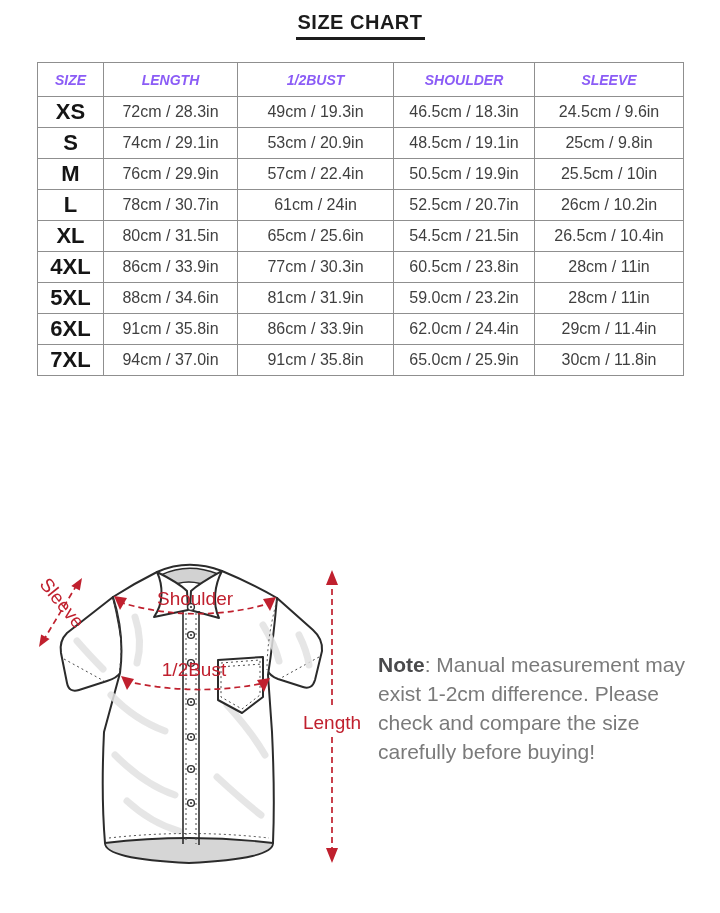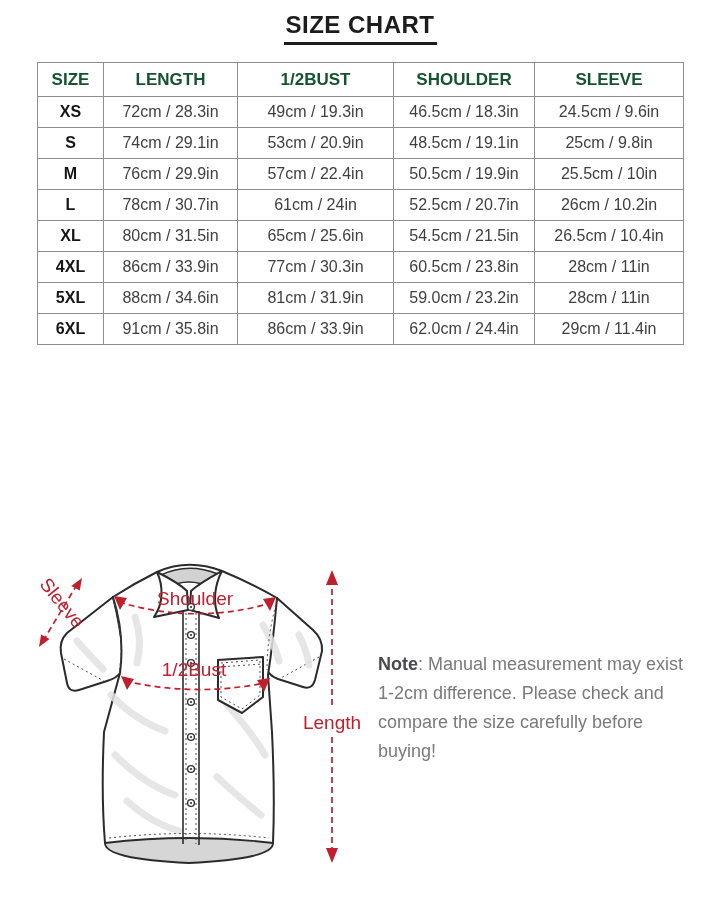--- a/index.html
+++ b/index.html
@@ -1,52 +1,52 @@
 <!DOCTYPE html>
 <html style="--annot: #c0202e;"><head>
 <meta charset="utf-8">
 <style>
   * { margin: 0; padding: 0; box-sizing: border-box; }
   html, body { width: 720px; height: 913px; background: #ffffff; overflow: hidden; }
   body { font-family: "Liberation Sans", sans-serif; position: relative; }
 
   .title-wrap { position: absolute; top: 11px; left: 0; width: 720px; text-align: center; }
   .title {
-    display: inline-block; font-size: 24px; font-weight: bold; color: #1c1c1c;
+    display: inline-block; font-size: 20px; font-weight: bold; color: #1c1c1c;
     letter-spacing: 0.5px; border-bottom: 3px solid #1c1c1c; padding: 0 2px 3px 2px;
   }
 
   table.size-table {
     position: absolute; top: 62px; left: 37px; width: 646px;
     border-collapse: collapse; table-layout: fixed; background: #fff;
   }
   table.size-table th, table.size-table td {
     border: 1px solid #8f8f8f; text-align: center; vertical-align: middle;
     overflow: hidden; white-space: nowrap;
   }
-  table.size-table th { height: 34px; font-size: 17px; font-weight: bold; color: #14532d; }
+  table.size-table th { height: 34px; font-size: 14px; font-weight: bold; color: #8b5cf6; font-style: italic; }
   table.size-table td { height: 31px; font-size: 16px; color: #3f3f3f; }
-  table.size-table td.size-col { font-size: 16px; font-weight: bold; color: #151515; }
+  table.size-table td.size-col { font-size: 22px; font-weight: bold; color: #151515; }
 
   .illustration { position: absolute; left: 15px; top: 545px; }
 
   .shirt-line { fill: #ffffff; stroke: #2b2b2b; stroke-width: 2; stroke-linejoin: round; }
   .gray-fill { fill: #d6d6d6; stroke: #2b2b2b; stroke-width: 1.8; stroke-linejoin: round; }
   .fold { fill: none; stroke: #e2e2e2; stroke-width: 7; stroke-linecap: round; opacity: 0.85; }
   .stitch { fill: none; stroke: #4a4a4a; stroke-width: 1; stroke-dasharray: 2 3; }
   .btn { fill: #ffffff; stroke: #333; stroke-width: 1.4; }
   .btn-hole { fill: #333; }
 
   .rline { fill: none; stroke: var(--annot, #c0202e); stroke-width: 1.7; stroke-dasharray: 6 4; }
   .rfill { fill: var(--annot, #c0202e); stroke: none; }
   .rtext { fill: var(--annot, #c0202e); font-family: "Liberation Sans", sans-serif; font-size: 19px; }
 
   .note {
     position: absolute; left: 378px; top: 650px; width: 326px;
-    font-size: 18px; line-height: 29px; color: #7a7a7a;
+    font-size: 21px; line-height: 29px; color: #7a7a7a;
   }
   .note b { color: #4a4a4c; font-weight: bold; }
 </style>
 </head>
 <body>
 
 <div class="title-wrap">
   <span class="title">SIZE CHART</span>
 </div>
 
@@ -117,20 +117,27 @@
         <td>59.0cm / 23.2in</td>
         <td>28cm / 11in</td>
       </tr>
       <tr>
         <td class="size-col">6XL</td>
         <td>91cm / 35.8in</td>
         <td>86cm / 33.9in</td>
         <td>62.0cm / 24.4in</td>
         <td>29cm / 11.4in</td>
       </tr>
+      <tr>
+        <td class="size-col">7XL</td>
+        <td>94cm / 37.0in</td>
+        <td>91cm / 35.8in</td>
+        <td>65.0cm / 25.9in</td>
+        <td>30cm / 11.8in</td>
+      </tr>
     </tbody>
 </table>
 
 <svg class="illustration" width="365" height="368" viewBox="0 0 365 368" xmlns="http://www.w3.org/2000/svg">
 
   <g>
     <path class="shirt-line" d="M 98,52 L 52,88 Q 44,96 46,108 L 52,138 Q 54,148 64,145 L 92,136 Q 102,133 106,127 L 109,114 Q 105,80 98,52 Z"></path>
     <path class="shirt-line" d="M 262,53 L 298,85 Q 308,94 307,106 L 300,135 Q 297,145 288,142 L 263,134 Q 255,131 252,125 L 250,112 Q 256,80 262,53 Z"></path>
     <path class="stitch" d="M 49,114 L 89,136"></path>
     <path class="stitch" d="M 304,112 L 266,133"></path>

